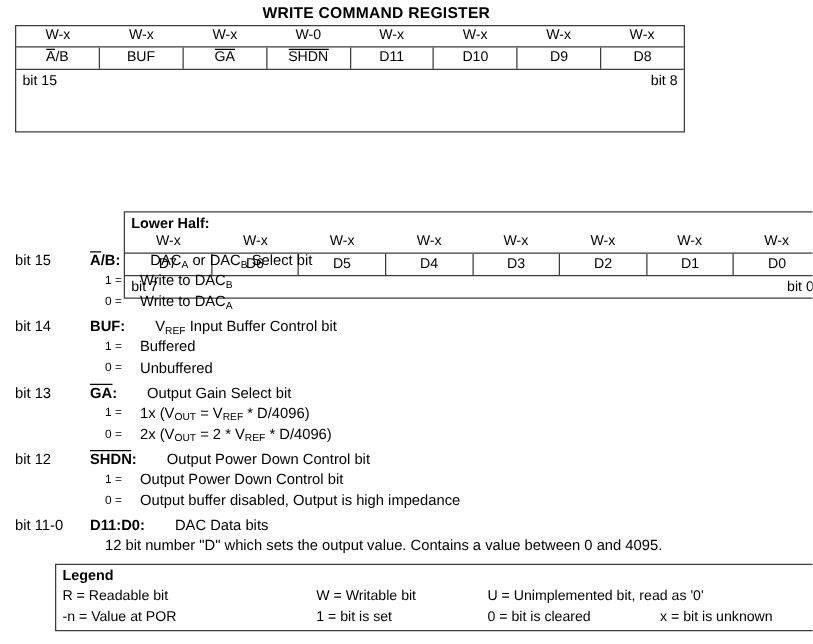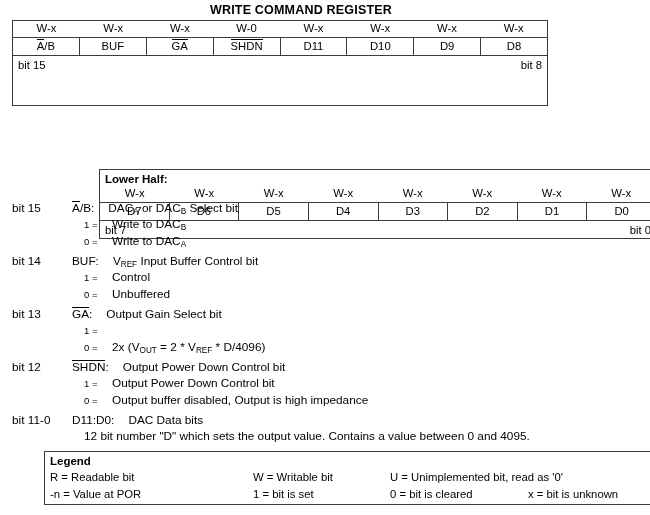--- a/index.html
+++ b/index.html
@@ -123,23 +123,23 @@
     font-size: 11.8px;
     line-height: 16px;
   }
   .bit-index {
     width: 72px;
     flex: 0 0 72px;
     padding-left: 12px;
     box-sizing: border-box;
   }
   .bit-name {
-    font-weight: normal;
-    white-space: nowrap;
-    padding-right: 14px;
+    font-weight: bold;
+    white-space: nowrap;
+    padding-right: 24px;
   }
   .bit-desc {
     white-space: nowrap;
   }
   .bit-values {
     padding-left: 84px;
   }
   .val-line {
     display: flex;
     font-size: 11.8px;
@@ -287,38 +287,39 @@
 
   <div class="bit-entry">
     <div class="bit-head">
       <div class="bit-index">bit 14</div>
       <div class="bit-name">BUF:</div>
       <div class="bit-desc">V<sub>REF</sub> Input Buffer Control bit</div>
     </div>
     <div class="bit-values">
       <div class="val-line">
         <span class="val-key">1 =</span>
-        <span>Control</span>
+        <span>Buffered</span>
       </div>
       <div class="val-line">
         <span class="val-key">0 =</span>
         <span>Unbuffered</span>
       </div>
     </div>
   </div>
 
   <div class="bit-entry">
     <div class="bit-head">
       <div class="bit-index">bit 13</div>
       <div class="bit-name"><span class="ovl">GA</span>:</div>
       <div class="bit-desc">Output Gain Select bit</div>
     </div>
     <div class="bit-values">
       <div class="val-line">
         <span class="val-key">1 =</span>
+        <span>1x (V<sub>OUT</sub> = V<sub>REF</sub> * D/4096)</span>
       </div>
       <div class="val-line">
         <span class="val-key">0 =</span>
         <span>2x (V<sub>OUT</sub> = 2 * V<sub>REF</sub> * D/4096)</span>
       </div>
     </div>
   </div>
 
   <div class="bit-entry">
     <div class="bit-head">

